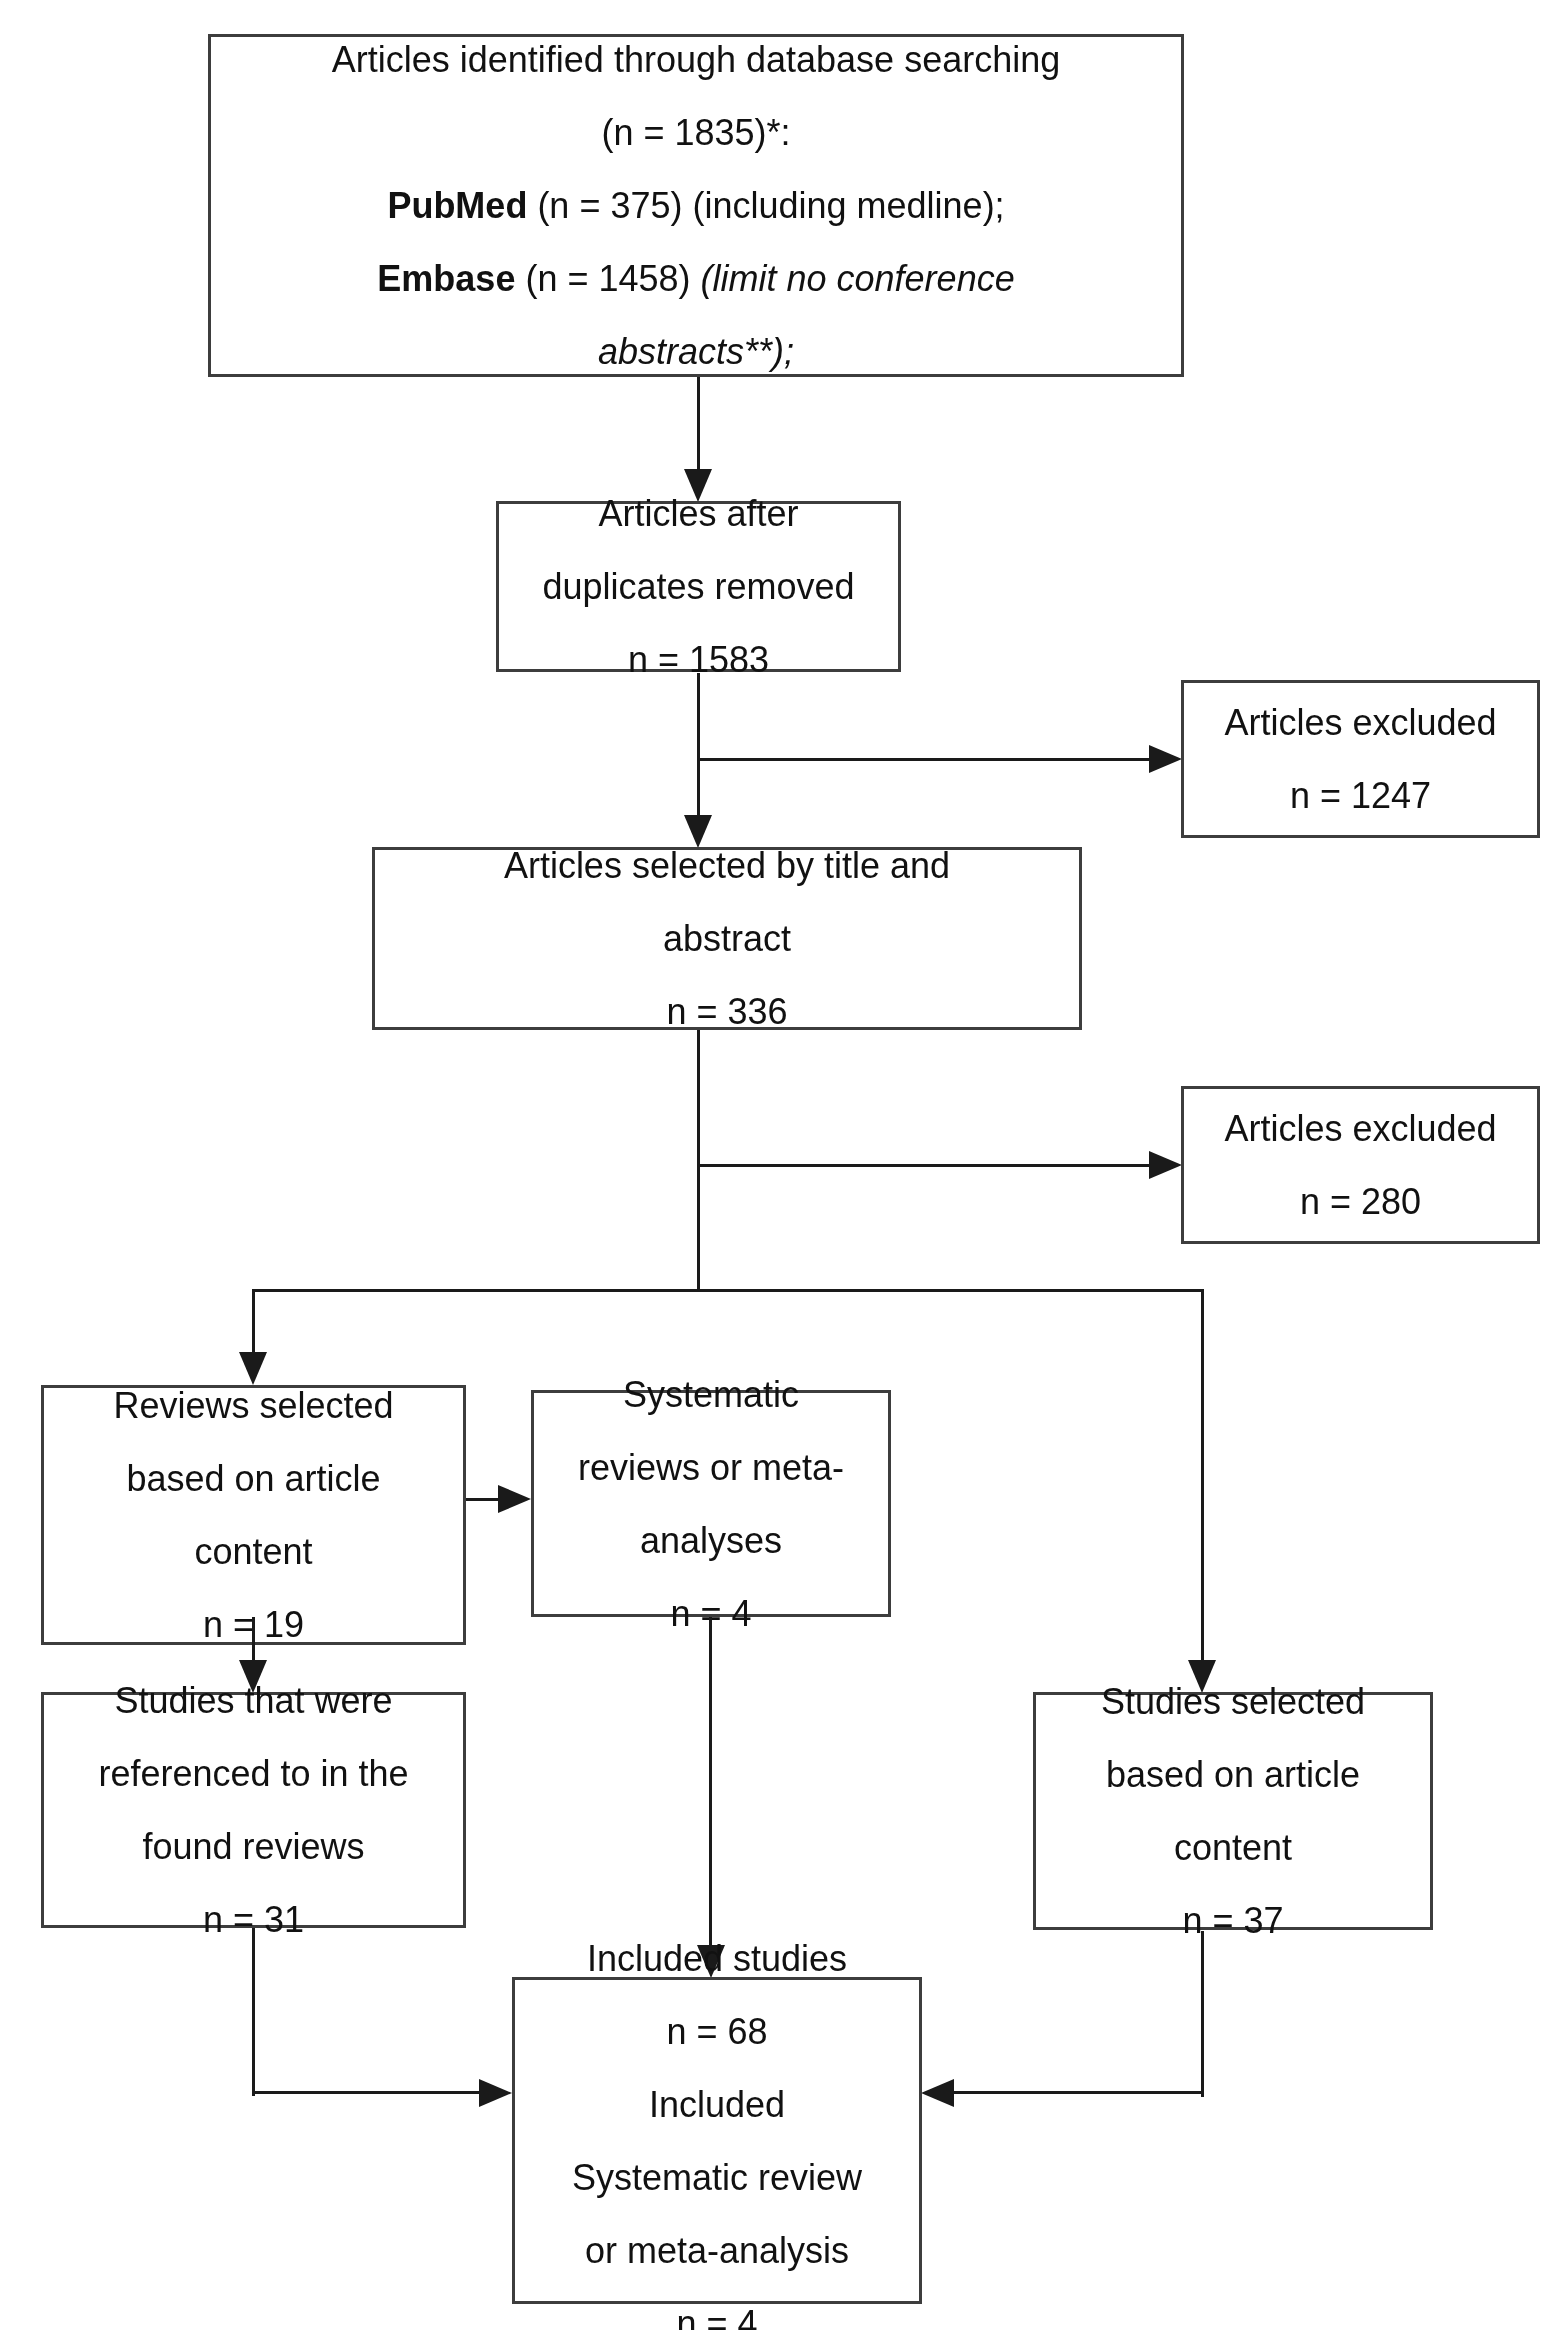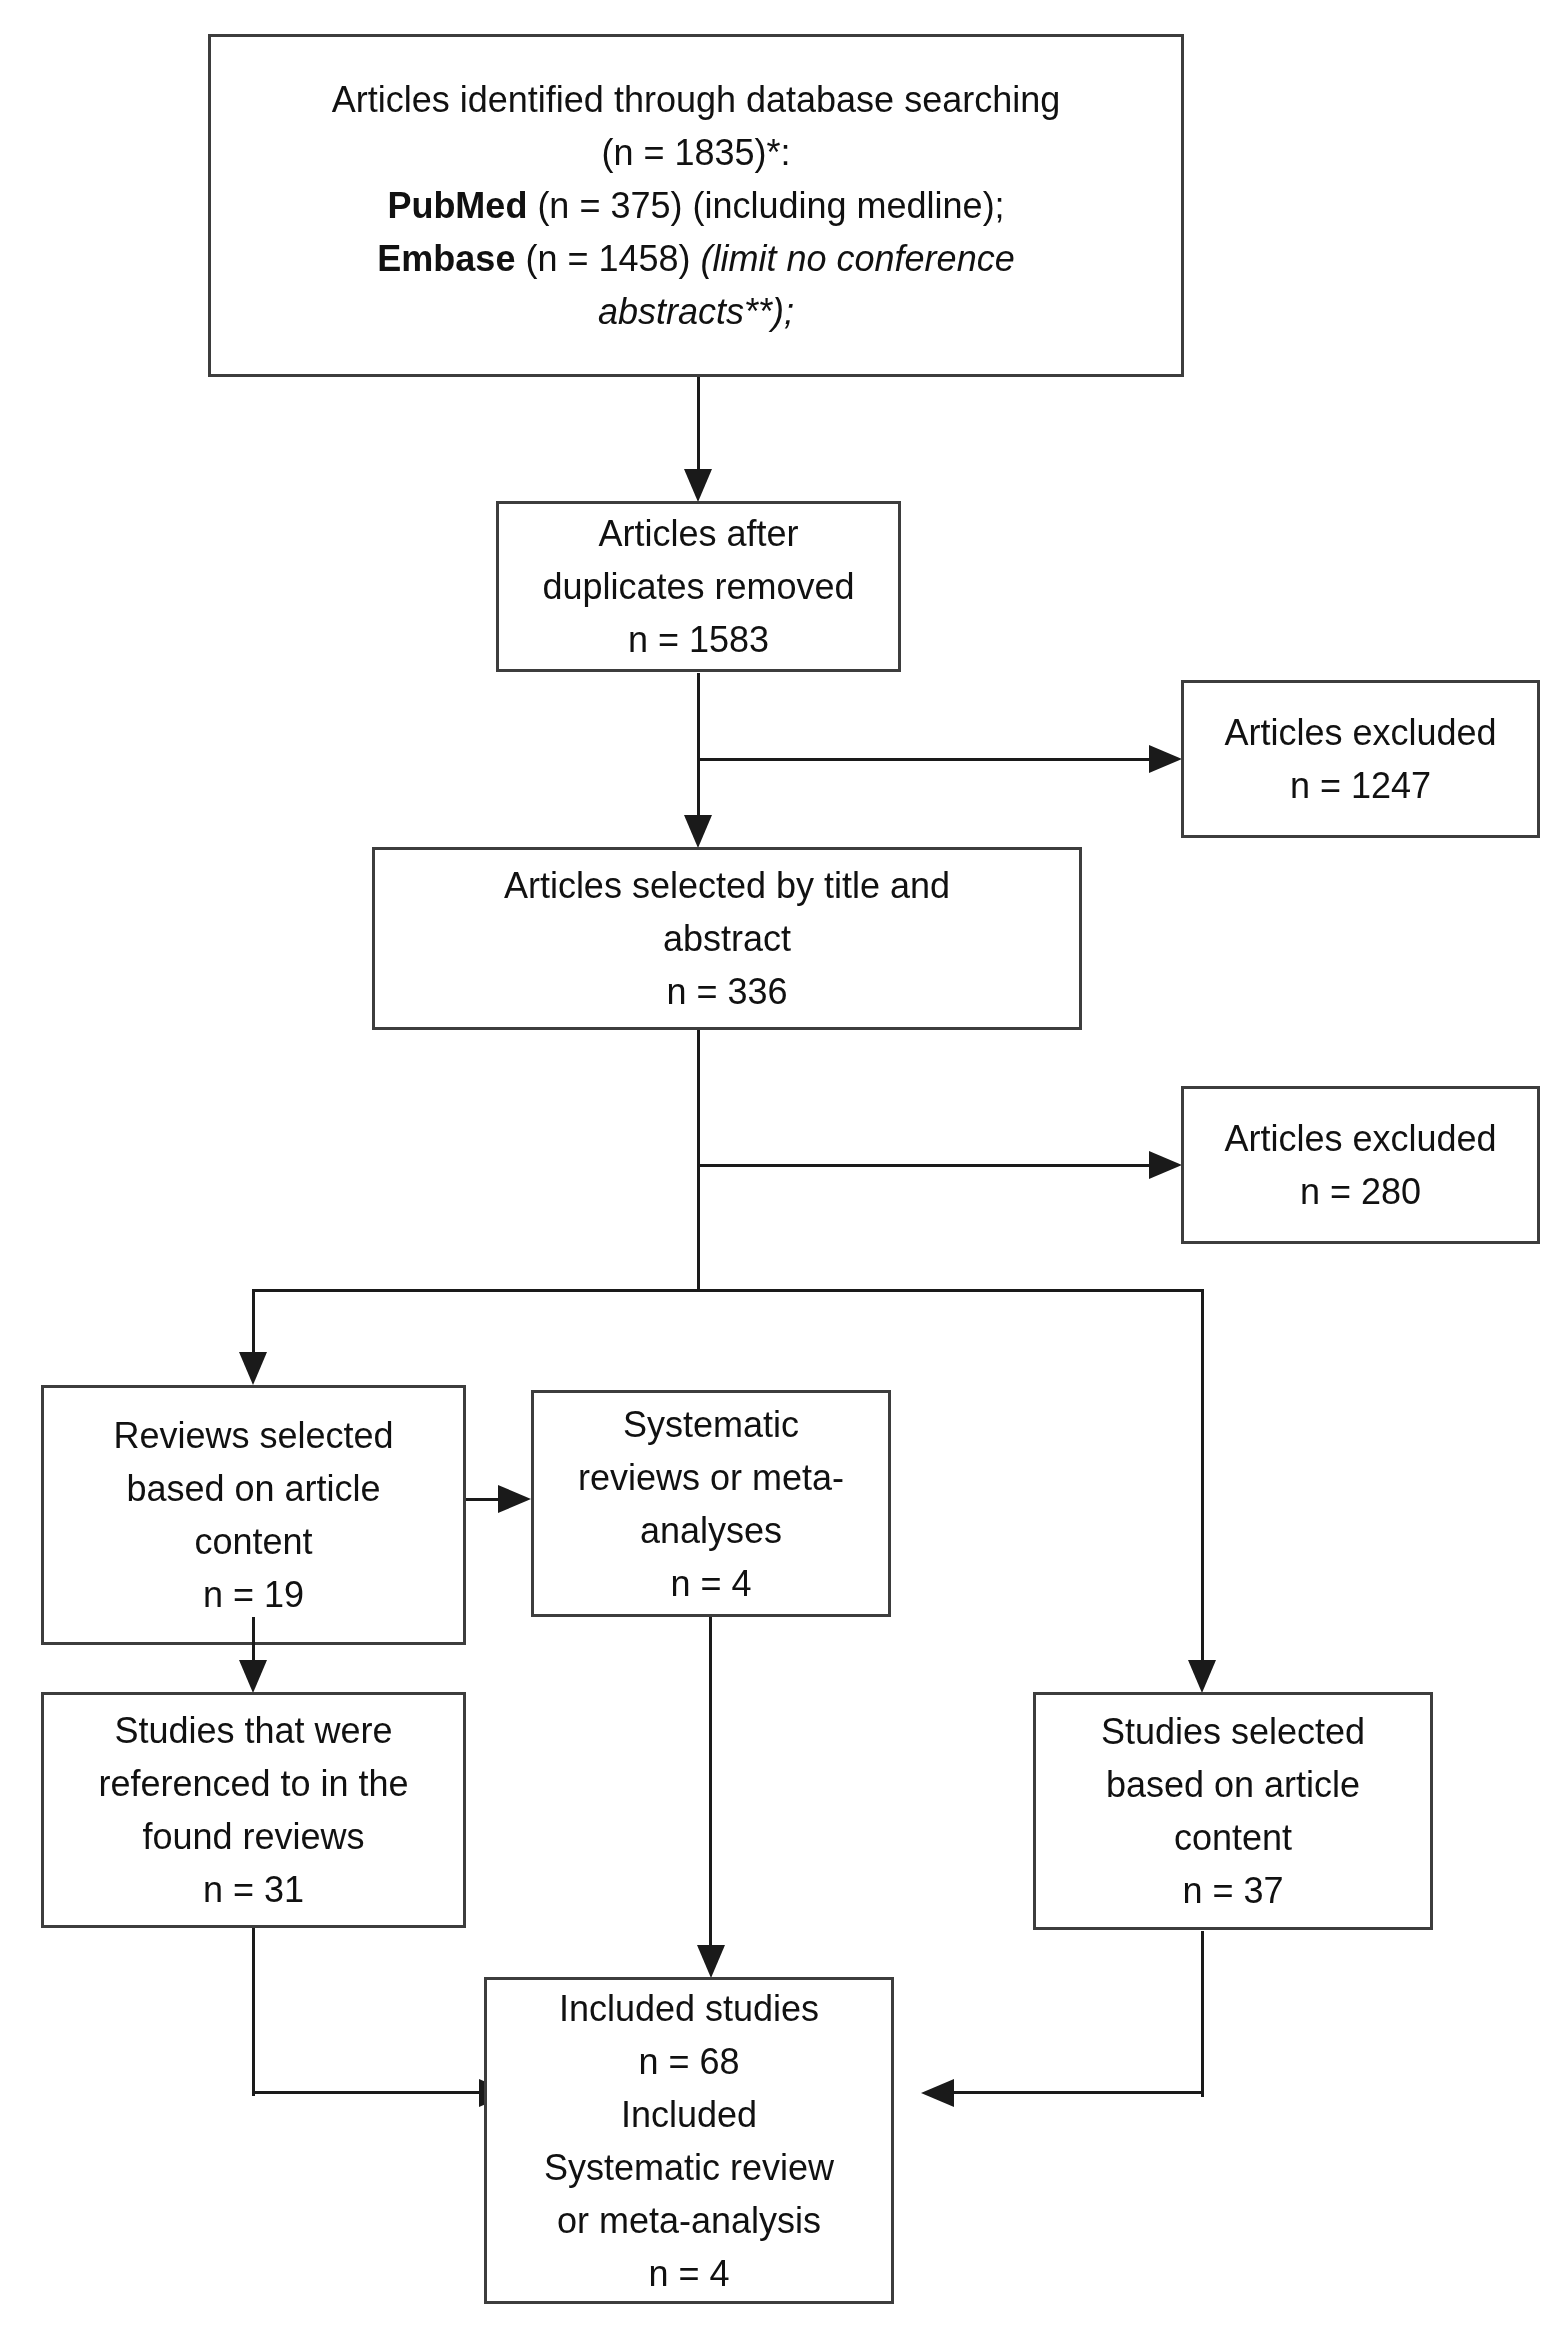--- a/index.html
+++ b/index.html
@@ -18,20 +18,21 @@
   .box {
     position: absolute;
     box-sizing: border-box;
     border: 3.2px solid #3d3d3d;
     background: #ffffff;
     display: flex;
     flex-direction: column;
     justify-content: center;
     align-items: center;
     text-align: center;
+    gap: 20px;
   }
   .tline {
     font-size: 36px;
     line-height: 53px;
     color: #111111;
     white-space: pre-wrap;
   }
   .tline b { font-weight: 700; }
   .tline i { font-style: italic; margin-top: 15px; }
   .vline, .hline {
@@ -153,21 +154,21 @@
   <div class="arrow-down" style="left:697px; top:1945px;"></div>
 
   <div class="vline" style="left:252px; top:1928px; height:168px;"></div>
   <div class="hline" style="left:252px; top:2091px; width:230px;"></div>
   <div class="arrow-right" style="left:479px; top:2079px;"></div>
 
   <div class="vline" style="left:1201px; top:1931px; height:166px;"></div>
   <div class="hline" style="left:952px; top:2091px; width:252px;"></div>
   <div class="arrow-left" style="left:921px; top:2079px;"></div>
 
-  <div class="box" style="left:484px; top:1977px; width:410px; height:327px;">
+  <div class="box" style="left:512px; top:1977px; width:410px; height:327px;">
     <div class="tline">Included studies</div>
     <div class="tline">n = 68</div>
     <div class="tline">Included</div>
     <div class="tline">Systematic review</div>
     <div class="tline">or meta-analysis</div>
     <div class="tline">n = 4</div>
   </div>
 
 </div>
 

